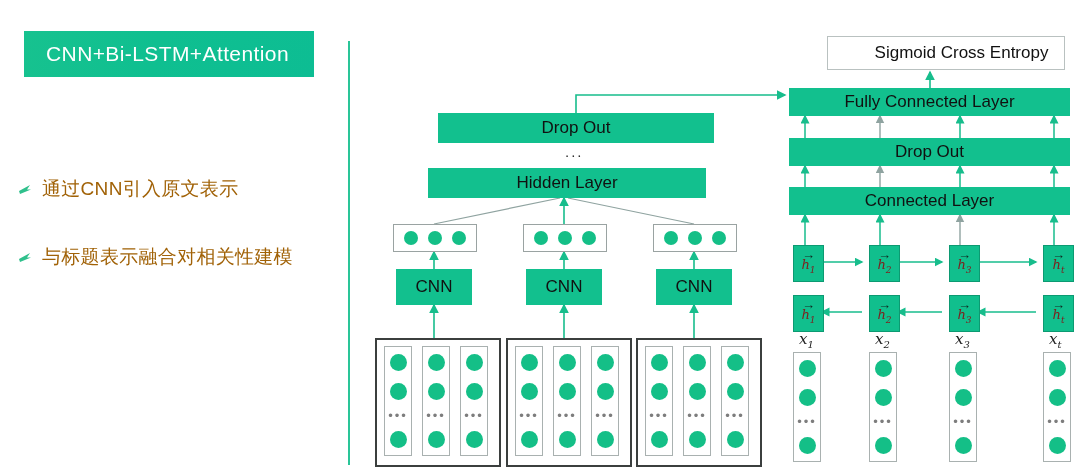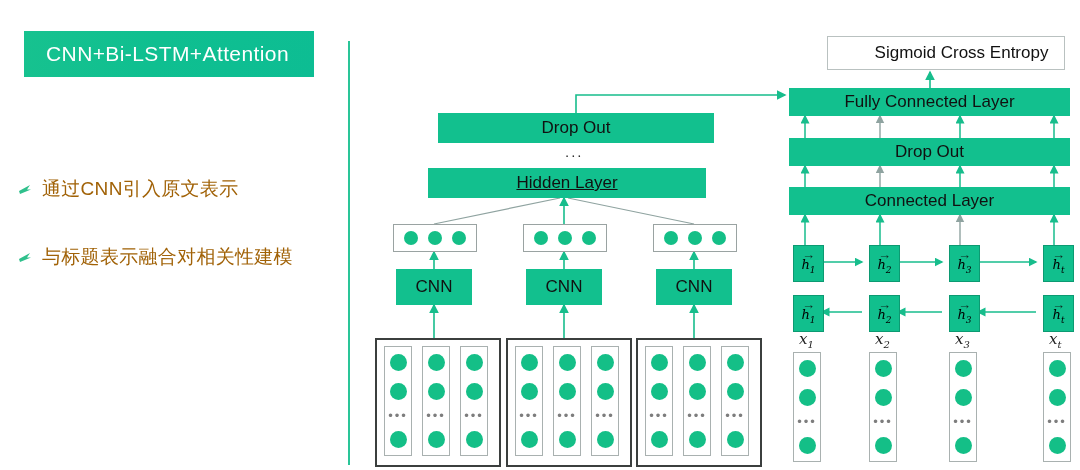--- a/index.html
+++ b/index.html
@@ -67,21 +67,21 @@
     position:absolute;border:2px solid #3b3f3e;background:#ffffff;
   }
   
   .cell{
     position:absolute;background:#11bf8d;border:1px solid #0c9a72;
     display:flex;flex-direction:column;align-items:center;justify-content:center;
   }
   .cell .arr{font-size:13px;line-height:8px;color:#10281f;}
   .cell .hl{
     font-family:"DejaVu Serif",serif;font-style:italic;
-    font-size:13px;color:#000000;line-height:12px;
+    font-size:13px;color:#7f1d1d;line-height:12px;
   }
   .cell .hl sub{font-size:9px;}
   .xlabel{
     position:absolute;font-family:"DejaVu Serif",serif;font-style:italic;
     font-size:15px;color:#222;
   }
   .xlabel sub{font-size:10px;}
 
   
   #wires{position:absolute;left:0;top:0;width:1080px;height:470px;pointer-events:none;}
@@ -165,21 +165,21 @@
     <line x1="1036" y1="312" x2="978" y2="312" stroke="#17bd8c" stroke-width="1.5" marker-end="url(#ah)"></line>
     <line x1="942" y1="312" x2="898" y2="312" stroke="#17bd8c" stroke-width="1.5" marker-end="url(#ah)"></line>
     <line x1="862" y1="312" x2="822" y2="312" stroke="#17bd8c" stroke-width="1.5" marker-end="url(#ah)"></line>
   </svg>
 
   <div class="gbar" style="left:438px;top:113px;width:276px;height:30px;">
     <span>Drop Out</span>
   </div>
   <div class="dots" style="left:565px;top:143px;">...</div>
 
-  <div class="gbar" style="left:428px;top:168px;width:278px;height:30px;text-decoration:underline;">
+  <div class="gbar" style="left:428px;top:168px;width:278px;height:30px;">
     <span>Hidden Layer</span>
   </div>
 
   <div class="vec-h" style="left:393px;top:224px;width:82px;height:26px;">
     <span class="dot"></span>
     <span class="dot"></span>
     <span class="dot"></span>
   </div>
   <div class="vec-h" style="left:523px;top:224px;width:82px;height:26px;">
     <span class="dot"></span>

